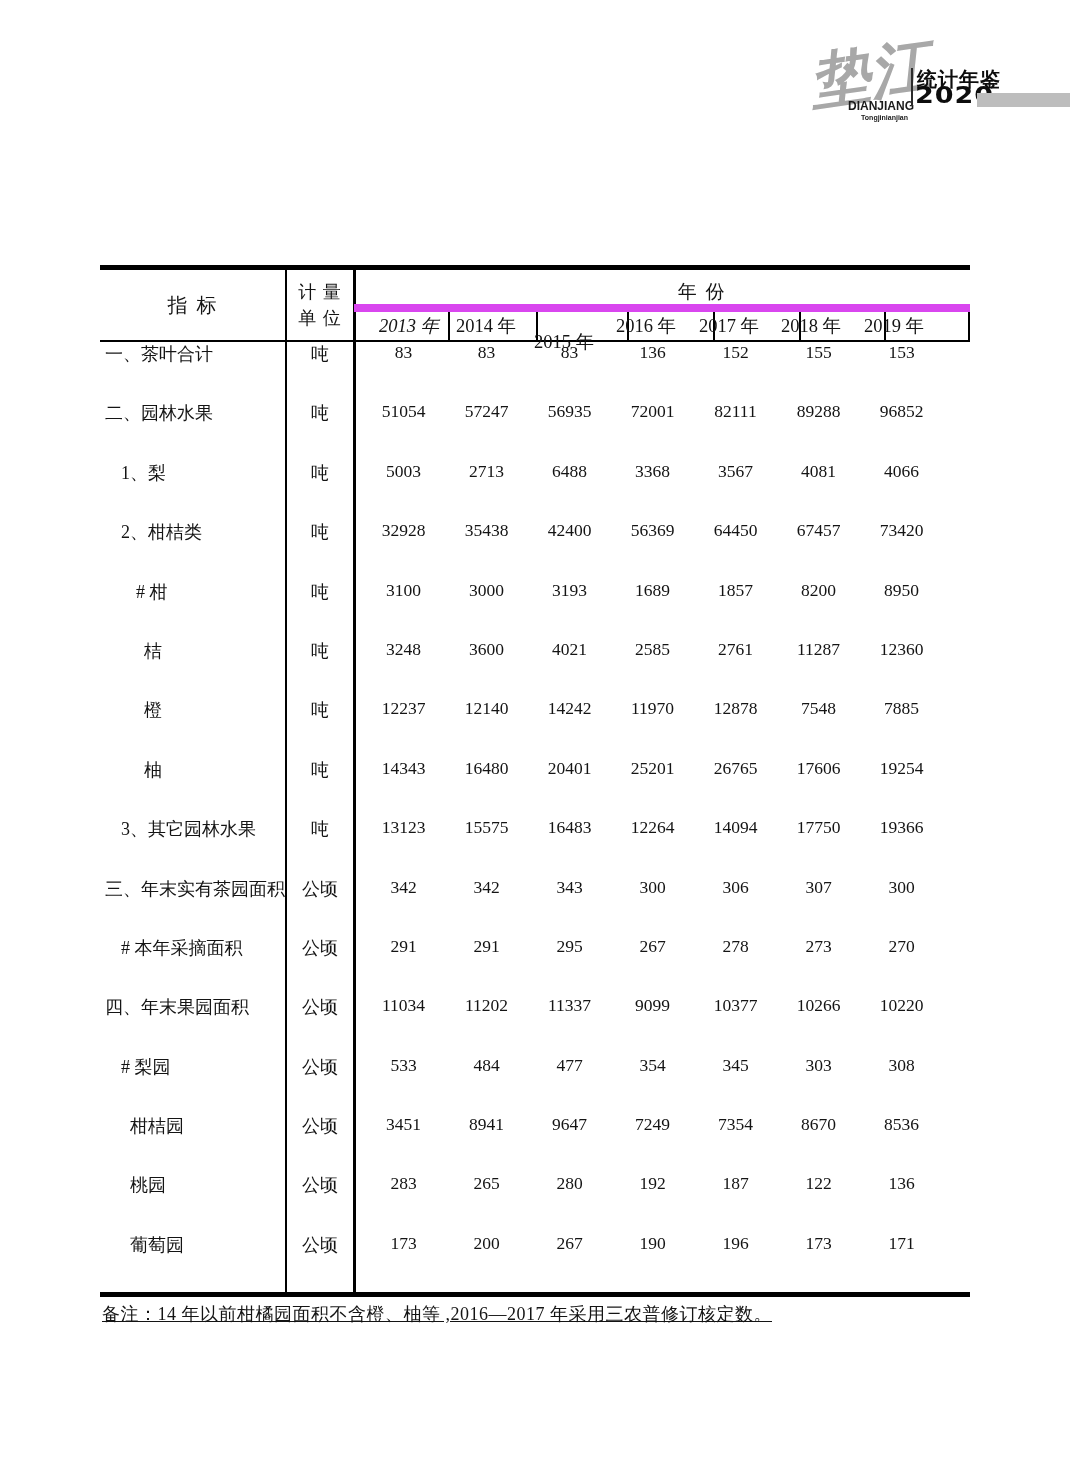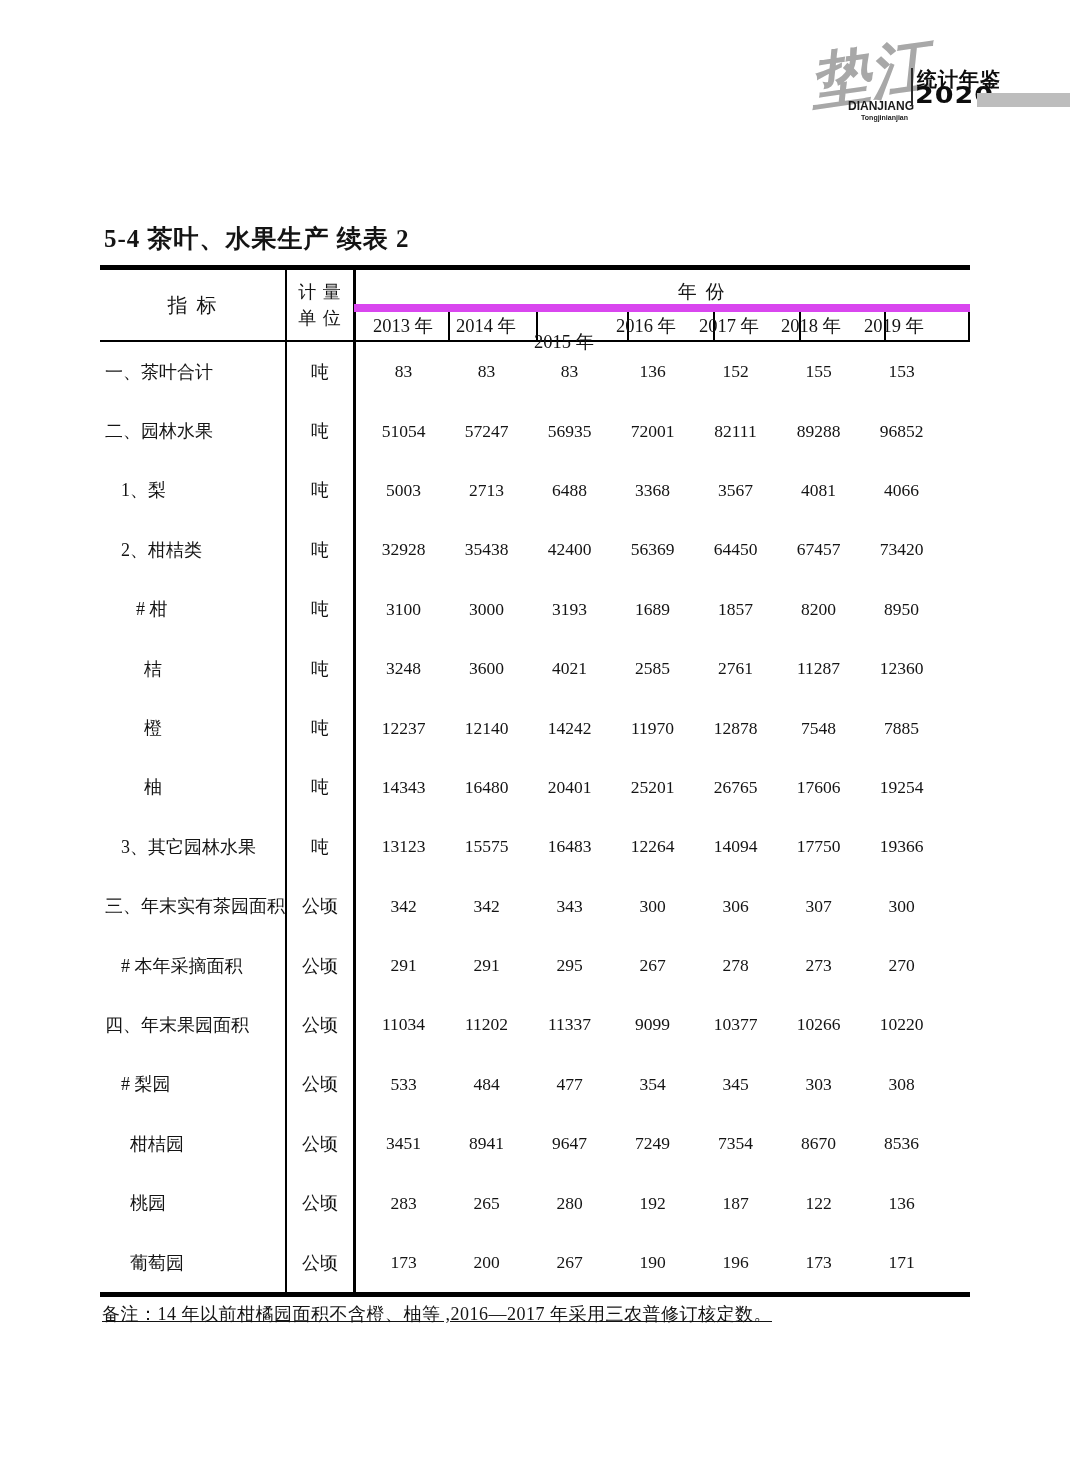--- a/index.html
+++ b/index.html
@@ -35,21 +35,21 @@
                justify-content:center;font-size:20px;letter-spacing:2px;}
   .h-unit{position:absolute;left:186px;top:0;width:68px;height:70px;display:flex;flex-direction:column;
           align-items:center;justify-content:center;font-size:18px;line-height:1.45;letter-spacing:1px;}
   .h-yeargroup{position:absolute;left:254px;top:0;width:616px;height:42px;border-bottom:8px solid #d946ef;box-sizing:border-box;}
   .yg-label{position:absolute;left:288px;top:9px;width:120px;text-align:center;font-size:19px;letter-spacing:2px;}
   .years-row{position:absolute;left:254px;top:42px;width:616px;height:28px;}
   .ysep{position:absolute;top:0;height:28px;width:2px;background:#000;}
   .ylabel{position:absolute;top:0;width:90px;line-height:28px;text-align:center;font-size:18.5px;white-space:nowrap;}
 
   .tbody{border-top:2.5px solid #000;}
-  .trow{display:flex;align-items:center;height:59.4px;}
+  .trow{display:flex;align-items:flex-start;height:59.4px;}
   .c-label{width:186px;font-size:18px;white-space:nowrap;box-sizing:border-box;}
   .ind0{padding-left:5px;}  .ind1{padding-left:21px;} .ind2{padding-left:30px;}
   .ind3{padding-left:36px;} .ind4{padding-left:44px;}
   .c-unit{width:68px;text-align:center;font-size:18px;}
   .c-val{width:83px;text-align:center;font-size:17.5px;}
   .trow > div:nth-child(3){margin-left:8px;}
 
   
   .footnote{position:absolute;left:102px;top:1302px;font-size:18px;letter-spacing:0.5px;text-decoration:underline;}
   .pagenum{position:absolute;left:0;top:1362px;width:1074px;text-align:center;font-size:19px;letter-spacing:2px;}
@@ -62,21 +62,20 @@
   <div class="calli" style="color: rgb(168, 168, 168);">垫江</div>
   <div class="roman">
     <div class="r1">DIANJIANG</div>
     <div class="r2">Tongjinianjian</div>
   </div>
   <div class="logo-divider"></div>
   <div class="yb-label">统计年鉴</div>
   <div class="yb-year">2020</div>
   <div class="logo-bar" style="background: rgb(189, 189, 189);"></div>
 
-  <h1 class="title">5-4  茶叶、水果生产 续表 2</h1>
 
   <div class="stable">
     <div class="vline vline-1"></div>
     <div class="vline vline-2"></div>
 
     <div class="thead">
       <div class="h-indicator">指  标</div>
       <div class="h-unit">
         <div>计  量</div>
         <div>单  位</div>
@@ -85,21 +84,21 @@
         <span class="yg-label">年  份</span>
       </div>
       <div class="years-row">
           <div class="ysep" style="left: 94px;"></div>
           <div class="ysep" style="left: 182px;"></div>
           <div class="ysep" style="left: 273px;"></div>
           <div class="ysep" style="left: 359px;"></div>
           <div class="ysep" style="left: 445px;"></div>
           <div class="ysep" style="left: 530px;"></div>
           <div class="ysep" style="left: 614px;"></div>
-          <span class="ylabel" style="left: 4px;">2013 年</span>
+          <span class="ylabel" style="left: 10px; font-style: italic;">2013 年</span>
           <span class="ylabel" style="left: 87px;">2014 年</span>
           <span class="ylabel" style="left: 165px; margin-top: 16px;">2015 年</span>
           <span class="ylabel" style="left: 247px;">2016 年</span>
           <span class="ylabel" style="left: 330px;">2017 年</span>
           <span class="ylabel" style="left: 412px;">2018 年</span>
           <span class="ylabel" style="left: 495px;">2019 年</span>
         </div>
     </div>
 
     <div class="tbody">

